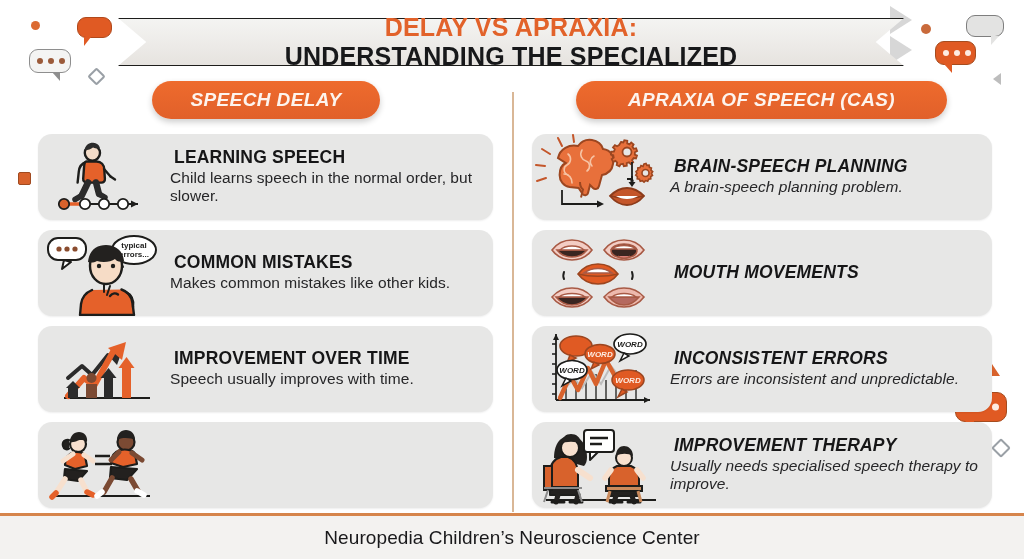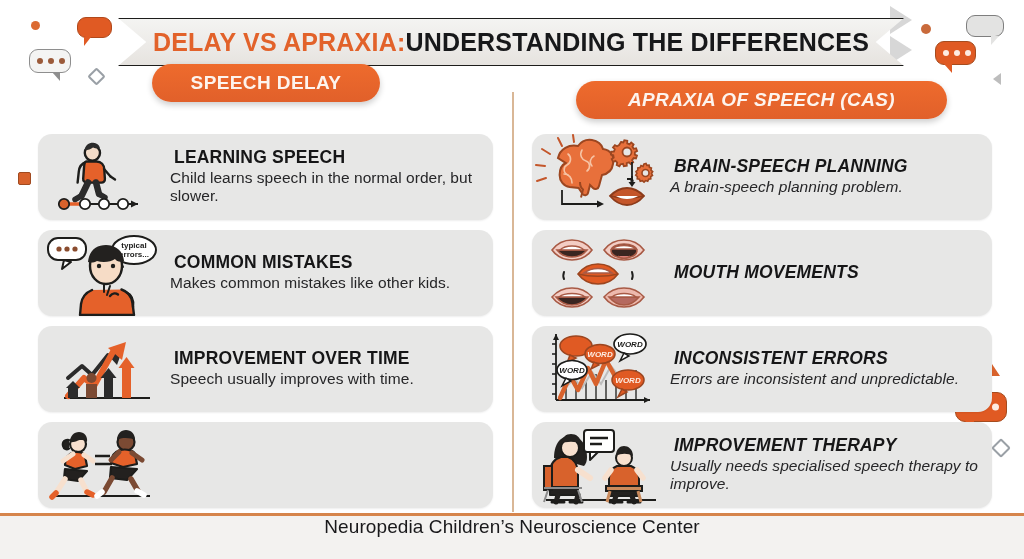--- a/index.html
+++ b/index.html
@@ -34,35 +34,35 @@
   }
   #banner .shape{
     position:absolute;inset:0;
     background:linear-gradient(180deg,#f4f4f2 0%, #eceae7 60%, #e6e3df 100%);
     border:1.5px solid #1d1d1b;
     clip-path:polygon(0 0, 100% 0, 96.4% 50%, 100% 100%, 0 100%, 3.6% 50%);
     box-shadow:0 3px 5px rgba(0,0,0,.18);
   }
   #banner .txt{
     position:absolute;inset:0;display:flex;align-items:center;justify-content:center;
-    font-size:25px;font-weight:bold;letter-spacing:.2px;white-space:nowrap;
+    font-size:25px;font-weight:bold;letter-spacing:.2px;white-space:nowrap;flex-direction:column;
   }
   #banner .o{color:#E2622A;}
   #banner .k{color:#17181a;}
 
   
   .pill{
     position:absolute;height:38px;border-radius:19px;
     background:linear-gradient(180deg,#EE6B2D 0%, #E1602A 100%);
     display:flex;align-items:center;justify-content:center;
     color:#fdf4ee;font-weight:bold;font-size:19px;letter-spacing:.4px;
     box-shadow:0 3px 6px rgba(0,0,0,.20);
     white-space:nowrap;
   }
-  #pill-left{left:152px;top:64px;width:228px;}
+  #pill-left{left:152px;top:81px;width:228px;font-style:italic;}
   #pill-right{left:576px;top:81px;width:371px;font-style:italic;}
 
   
   #divider{position:absolute;left:512px;top:92px;width:1.5px;height:420px;background:#d9b796;}
 
   
   .col{position:absolute;top:134px;}
   #col-left{left:38px;width:455px;}
   #col-right{left:532px;width:460px;font-style:italic;}
 
@@ -87,21 +87,21 @@
   }
   .card p{
     margin:0;font-size:15.5px;color:#262628;line-height:1.19;letter-spacing:.05px;
   }
 
   
   #footer-rule{position:absolute;left:0;top:513px;width:1024px;height:3px;background:#d6854c;}
   #footer{
     position:absolute;left:0;top:516px;width:1024px;height:43px;
     background:#f3f2f0;
-    display:flex;align-items:flex-start;justify-content:center;
+    display:flex;align-items:center;justify-content:center;
   }
   #footer span{font-size:19px;color:#19191b;letter-spacing:.1px;}
 
   svg{display:block;overflow:visible;}
 </style>
 </head>
 <body>
 
 <div id="stage">
 
@@ -148,21 +148,21 @@
     <div class="bdot" style="left:36px;width:7px;height:7px;background:#fdece2;"></div>
     <div class="tail" style="left:9px;bottom:-10px;border-right:9px solid #E05A23;border-bottom:10px solid transparent;"></div>
   </div>
 
   <div class="deco diamond" style="left:994px;top:441px;width:10px;height:10px;"></div>
 
   <div id="banner">
     <div class="shape"></div>
     <div class="txt">
       <span class="o">DELAY VS APRAXIA:</span>
-        <span class="k"> UNDERSTANDING THE DIFFERENCES</span>
+        <span class="k"> UNDERSTANDING THE SPECIALIZED</span>
     </div>
   </div>
 
   <div id="pill-left" class="pill">SPEECH DELAY</div>
   <div id="pill-right" class="pill">APRAXIA OF SPEECH (CAS)</div>
 
   <div id="divider"></div>
 
   <div id="col-left" class="col">
 

